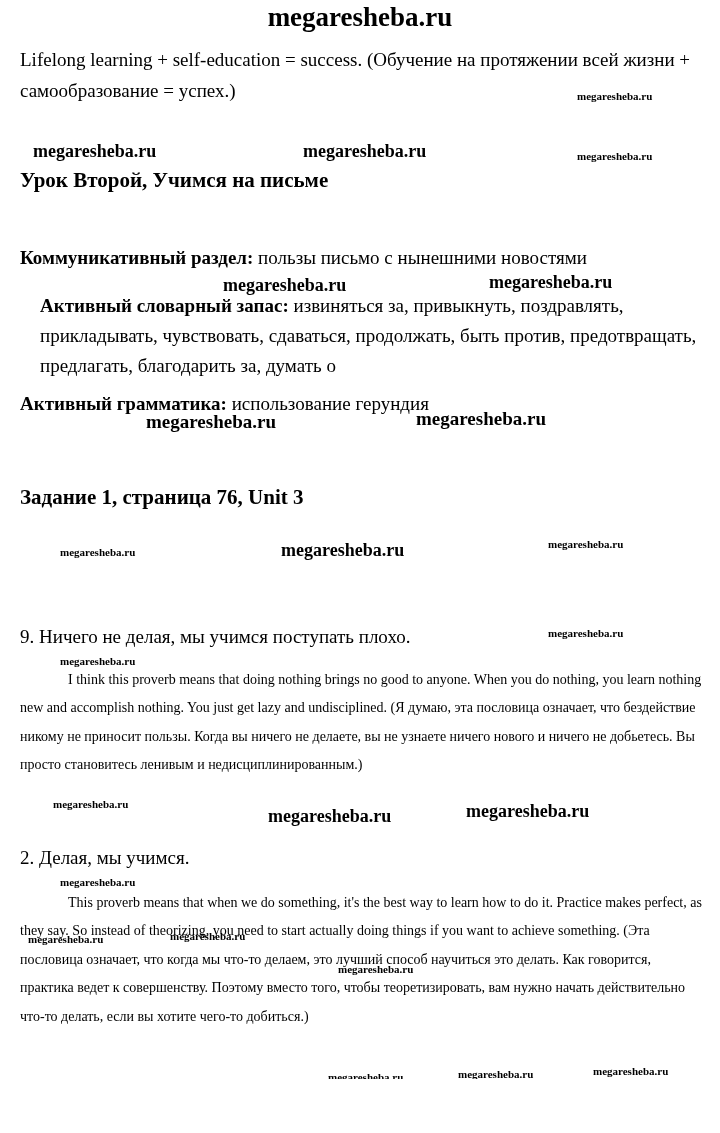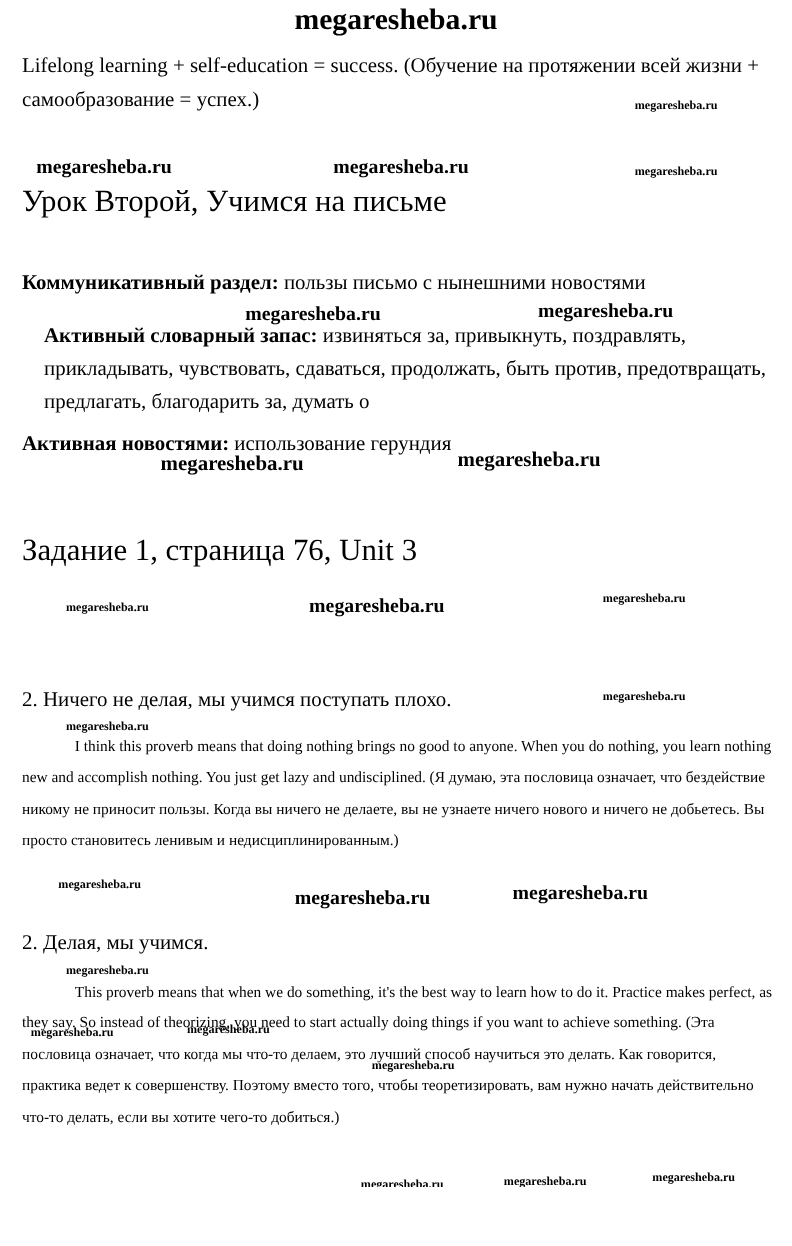--- a/index.html
+++ b/index.html
@@ -3,21 +3,21 @@
 <meta charset="utf-8">
 <style>
   * { margin:0; padding:0; box-sizing:border-box; }
   html,body { background:#ffffff; }
   body { font-family:"Liberation Serif", serif; color:#000; }
   .page { position:relative; width:720px; height:1079px; background:#fff; overflow:hidden; }
   .abs { position:absolute; }
   .site-title { width:720px; text-align:center; font-size:27px; font-weight:bold; }
   .body-text { font-size:19px; line-height:30px; }
   .para { left:20px; width:684px; }
-  .heading { font-size:28px; font-weight:normal; }
+  .heading { font-size:21px; font-weight:bold; }
   .answer { font-size:14px; line-height:28.4px; text-indent:48px; }
   .bold { font-weight:bold; }
   .wm { position:absolute; font-weight:bold; white-space:nowrap; font-family:"Liberation Serif", serif; }
   .wm-lg { font-size:18px; }
   .wm-sm { font-size:11px; }
 </style>
 </head>
 <body>
 
 <div class="page">
@@ -30,27 +30,27 @@
 
   <div class="abs para body-text" style="top:243px;">
     <span class="bold">Коммуникативный раздел:</span><span> пользы письмо с нынешними новостями</span>
   </div>
 
   <div class="abs para body-text" style="top:291px;margin-left:20px;">
     <span class="bold">Активный словарный запас:</span><span> извиняться за, привыкнуть, поздравлять, прикладывать, чувствовать, сдаваться, продолжать, быть против, предотвращать, предлагать, благодарить за, думать о</span>
   </div>
 
   <div class="abs para body-text" style="top:389px;">
-    <span class="bold">Активная новостями:</span><span> использование герундия</span>
+    <span class="bold">Активный грамматика:</span><span> использование герундия</span>
   </div>
 
   <div class="abs para heading" style="top:485px;">Задание 1, страница 76, Unit 3</div>
 
 
-  <div class="abs para body-text" style="top:622px;">2. Ничего не делая, мы учимся поступать плохо.</div>
+  <div class="abs para body-text" style="top:622px;">9. Ничего не делая, мы учимся поступать плохо.</div>
 
   <div class="abs para answer" style="top:666px;">I think this proverb means that doing nothing brings no good to anyone. When you do nothing, you learn nothing new and accomplish nothing. You just get lazy and undisciplined. (Я думаю, эта пословица означает, что бездействие никому не приносит пользы. Когда вы ничего не делаете, вы не узнаете ничего нового и ничего не добьетесь. Вы просто становитесь ленивым и недисциплинированным.)</div>
 
   <div class="abs para body-text" style="top:843px;">2. Делая, мы учимся.</div>
 
   <div class="abs para answer" style="top:889px;">This proverb means that when we do something, it's the best way to learn how to do it. Practice makes perfect, as they say. So instead of theorizing, you need to start actually doing things if you want to achieve something. (Эта пословица означает, что когда мы что-то делаем, это лучший способ научиться это делать. Как говорится, практика ведет к совершенству. Поэтому вместо того, чтобы теоретизировать, вам нужно начать действительно что-то делать, если вы хотите чего-то добиться.)</div>
 
 
   <span class="wm wm-sm" style="left:577px; top:90px;">megaresheba.ru</span>
   <span class="wm wm-lg" style="left:33px;  top:141px;">megaresheba.ru</span>

